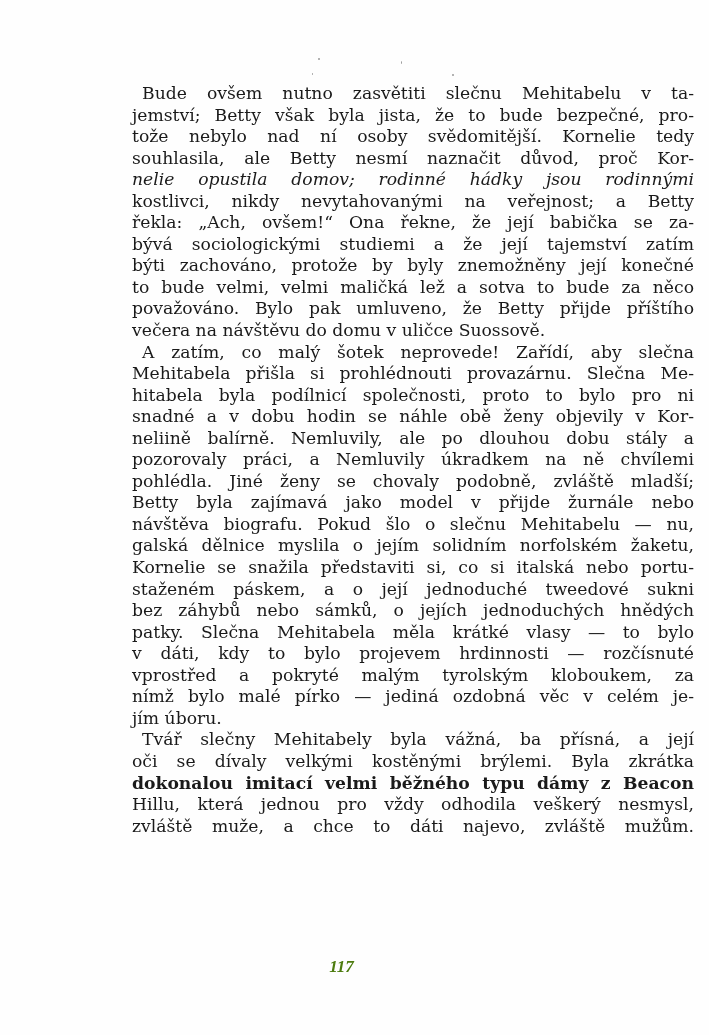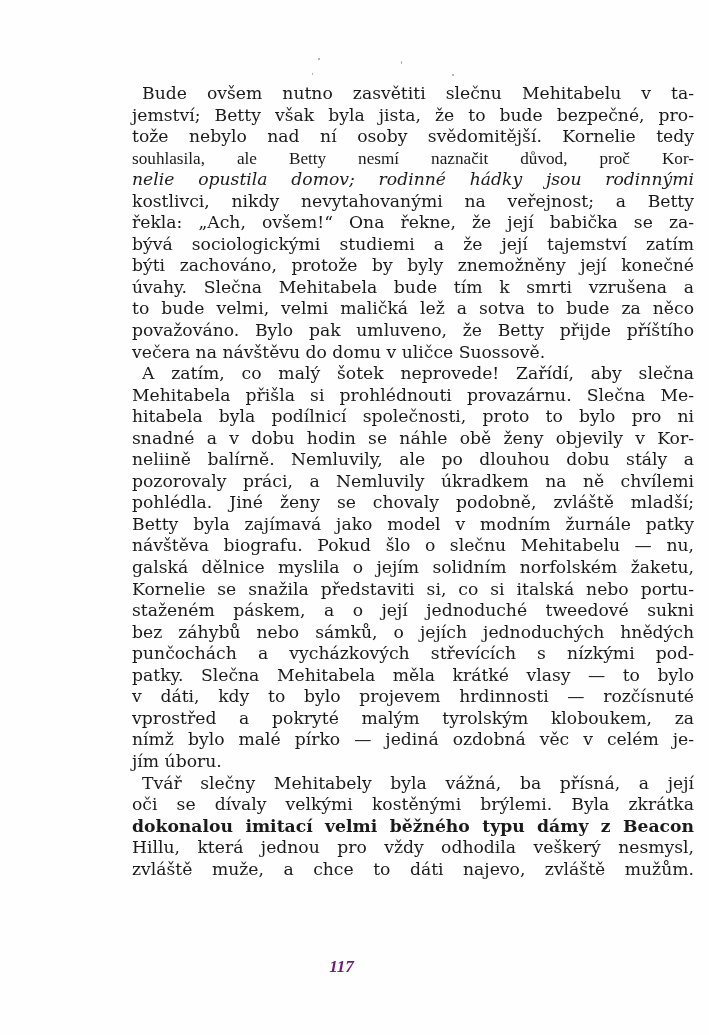--- a/index.html
+++ b/index.html
@@ -49,68 +49,66 @@
     .page-number {
       position: absolute;
       left: 0;
       width: 643px;
       top: 957px;
       text-align: center;
       font-style: italic;
       font-weight: bold;
       font-size: 17px;
       font-family: "Liberation Serif", "DejaVu Serif", serif;
-      color: #701a75;
+      color: #4d7c0f;
       padding-left: 40px;
       box-sizing: border-box;
     }
     .speck {
       position: absolute;
       background: #9a9a9a;
       border-radius: 50%;
     }
   </style>
 </head>
 <body>
 
 <div class="page">
 
   <div class="text-block">
 
     <div>
       <span class="line indent" style="display: block; width: auto;">Bude ovšem nutno zasvětiti slečnu Mehitabelu v ta-</span>
       <span class="line" style="display: block; width: auto;">jemství; Betty však byla jista, že to bude bezpečné, pro-</span>
       <span class="line" style="display: block; width: auto;">tože nebylo nad ní osoby svědomitější. Kornelie tedy</span>
-      <span class="line" style="display: block; width: auto; font-family: Liberation Serif, serif;">souhlasila, ale Betty nesmí naznačit důvod, proč Kor-</span>
+      <span class="line" style="display: block; width: auto;">souhlasila, ale Betty nesmí naznačit důvod, proč Kor-</span>
       <span class="line" style="display: block; width: auto; font-style: italic;">nelie opustila domov; rodinné hádky jsou rodinnými</span>
       <span class="line" style="display: block; width: auto;">kostlivci, nikdy nevytahovanými na veřejnost; a Betty</span>
       <span class="line" style="display: block; width: auto;">řekla: „Ach, ovšem!“ Ona řekne, že její babička se za-</span>
       <span class="line" style="display: block; width: auto;">bývá sociologickými studiemi a že její tajemství zatím</span>
       <span class="line" style="display: block; width: auto;">býti zachováno, protože by byly znemožněny její konečné</span>
-      <span class="line" style="display: block; width: auto;">úvahy. Slečna Mehitabela bude tím k smrti vzrušena a</span>
       <span class="line" style="display: block; width: auto;">to bude velmi, velmi maličká lež a sotva to bude za něco</span>
       <span class="line" style="display: block; width: auto;">považováno. Bylo pak umluveno, že Betty přijde příštího</span>
       <span class="line last" style="display: block; width: auto;">večera na návštěvu do domu v uličce Suossově.</span>
     </div>
 
     <div>
       <span class="line indent" style="display: block; width: auto;">A zatím, co malý šotek neprovede! Zařídí, aby slečna</span>
       <span class="line" style="display: block; width: auto;">Mehitabela přišla si prohlédnouti provazárnu. Slečna Me-</span>
       <span class="line" style="display: block; width: auto;">hitabela byla podílnicí společnosti, proto to bylo pro ni</span>
       <span class="line" style="display: block; width: auto;">snadné a v dobu hodin se náhle obě ženy objevily v Kor-</span>
       <span class="line" style="display: block; width: auto;">neliině balírně. Nemluvily, ale po dlouhou dobu stály a</span>
       <span class="line" style="display: block; width: auto;">pozorovaly práci, a Nemluvily úkradkem na ně chvílemi</span>
       <span class="line" style="display: block; width: auto;">pohlédla. Jiné ženy se chovaly podobně, zvláště mladší;</span>
-      <span class="line" style="display: block; width: auto;">Betty byla zajímavá jako model v modním žurnále patky</span>
+      <span class="line" style="display: block; width: auto;">Betty byla zajímavá jako model v přijde žurnále nebo</span>
       <span class="line" style="display: block; width: auto;">návštěva biografu. Pokud šlo o slečnu Mehitabelu — nu,</span>
       <span class="line" style="display: block; width: auto;">galská dělnice myslila o jejím solidním norfolském žaketu,</span>
       <span class="line" style="display: block; width: auto;">Kornelie se snažila představiti si, co si italská nebo portu-</span>
       <span class="line" style="display: block; width: auto;">staženém páskem, a o její jednoduché tweedové sukni</span>
       <span class="line" style="display: block; width: auto;">bez záhybů nebo sámků, o jejích jednoduchých hnědých</span>
-      <span class="line" style="display: block; width: auto;">punčochách a vycházkových střevících s nízkými pod-</span>
       <span class="line" style="display: block; width: auto;">patky. Slečna Mehitabela měla krátké vlasy — to bylo</span>
       <span class="line" style="display: block; width: auto;">v dáti, kdy to bylo projevem hrdinnosti — rozčísnuté</span>
       <span class="line" style="display: block; width: auto;">vprostřed a pokryté malým tyrolským kloboukem, za</span>
       <span class="line" style="display: block; width: auto;">nímž bylo malé pírko — jediná ozdobná věc v celém je-</span>
       <span class="line last" style="display: block; width: auto; text-align: right;">jím úboru.</span>
     </div>
 
     <div>
       <span class="line indent" style="display: block; width: auto;">Tvář slečny Mehitabely byla vážná, ba přísná, a její</span>
       <span class="line" style="display: block; width: auto;">oči se dívaly velkými kostěnými brýlemi. Byla zkrátka</span>

